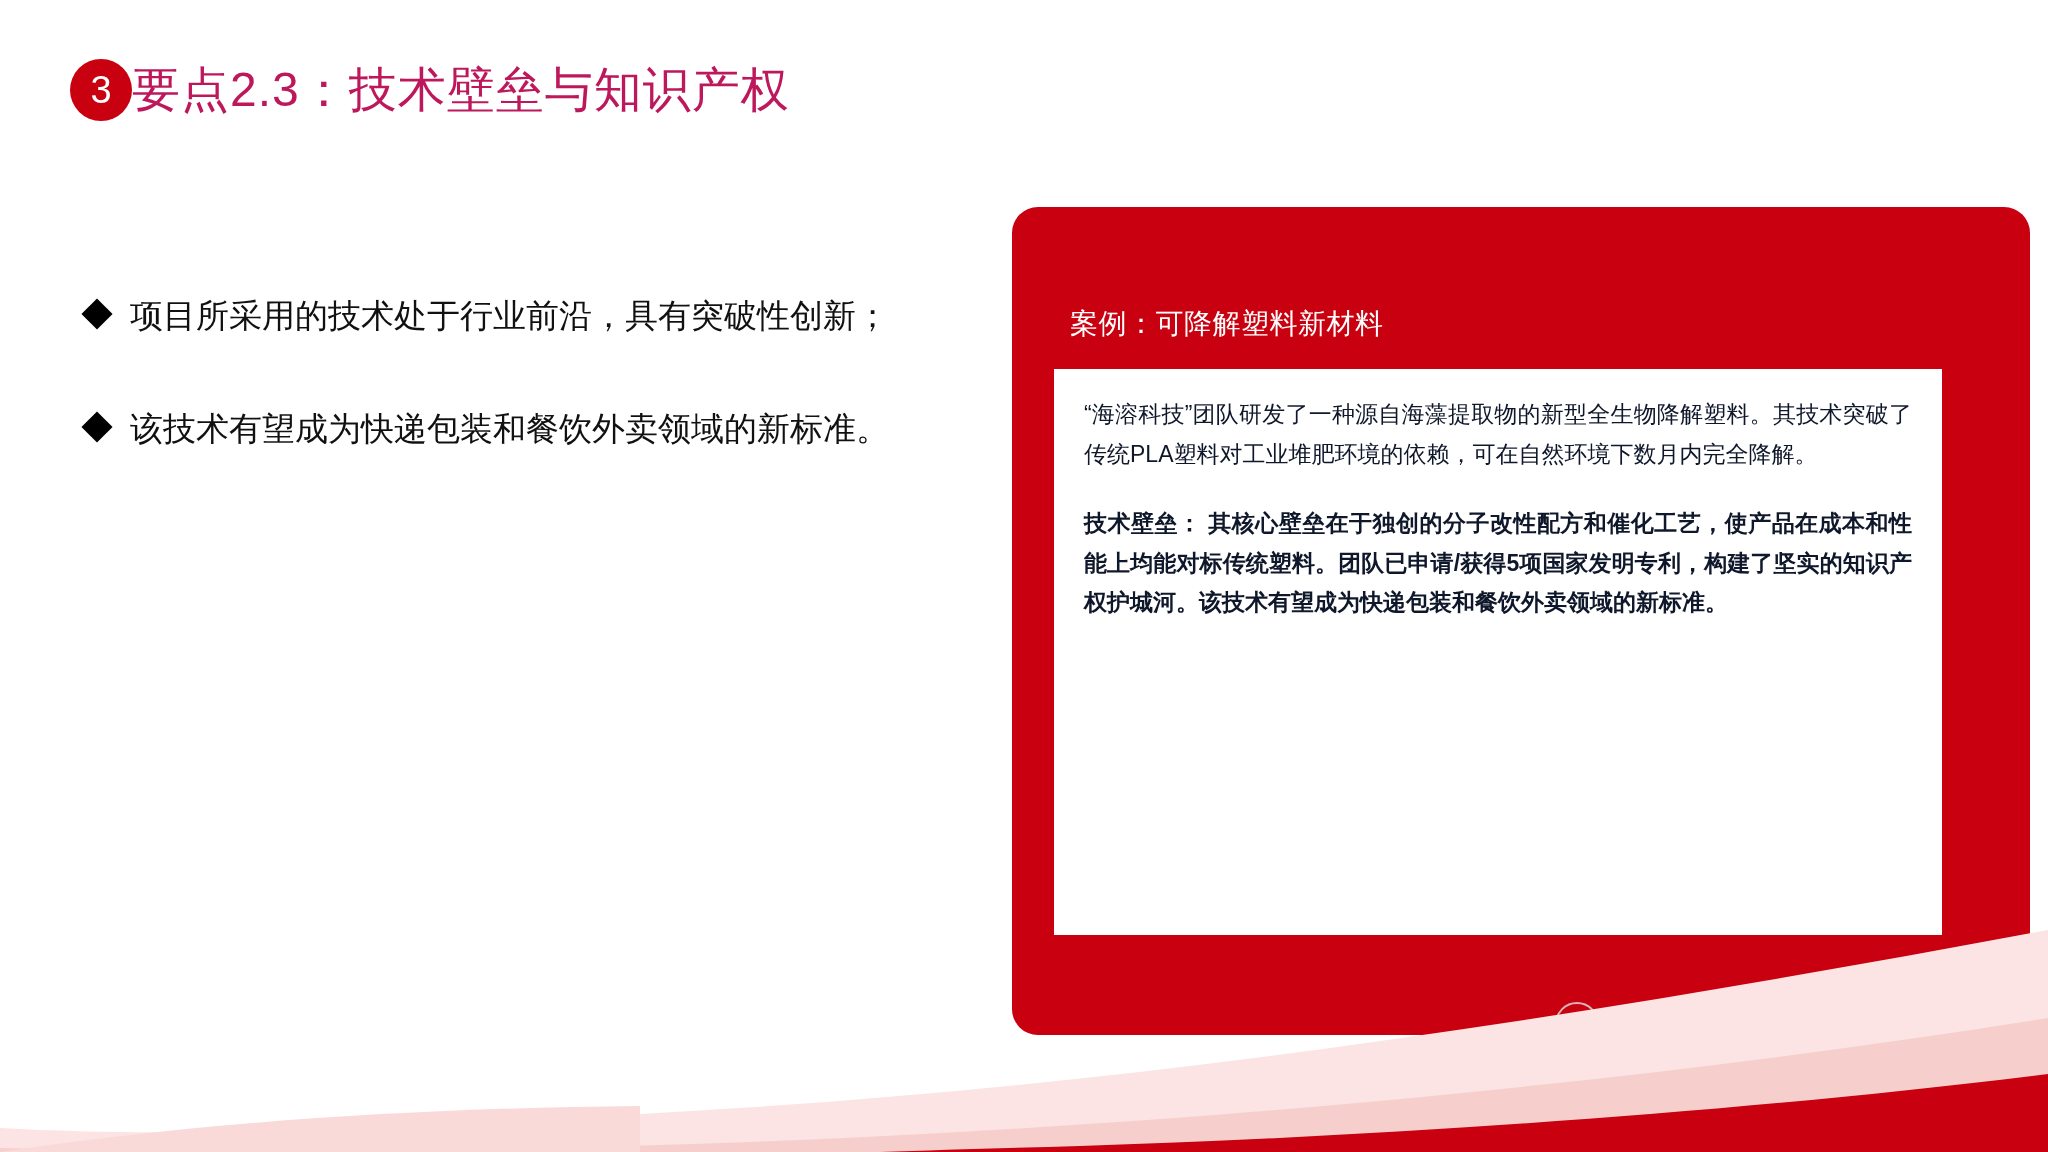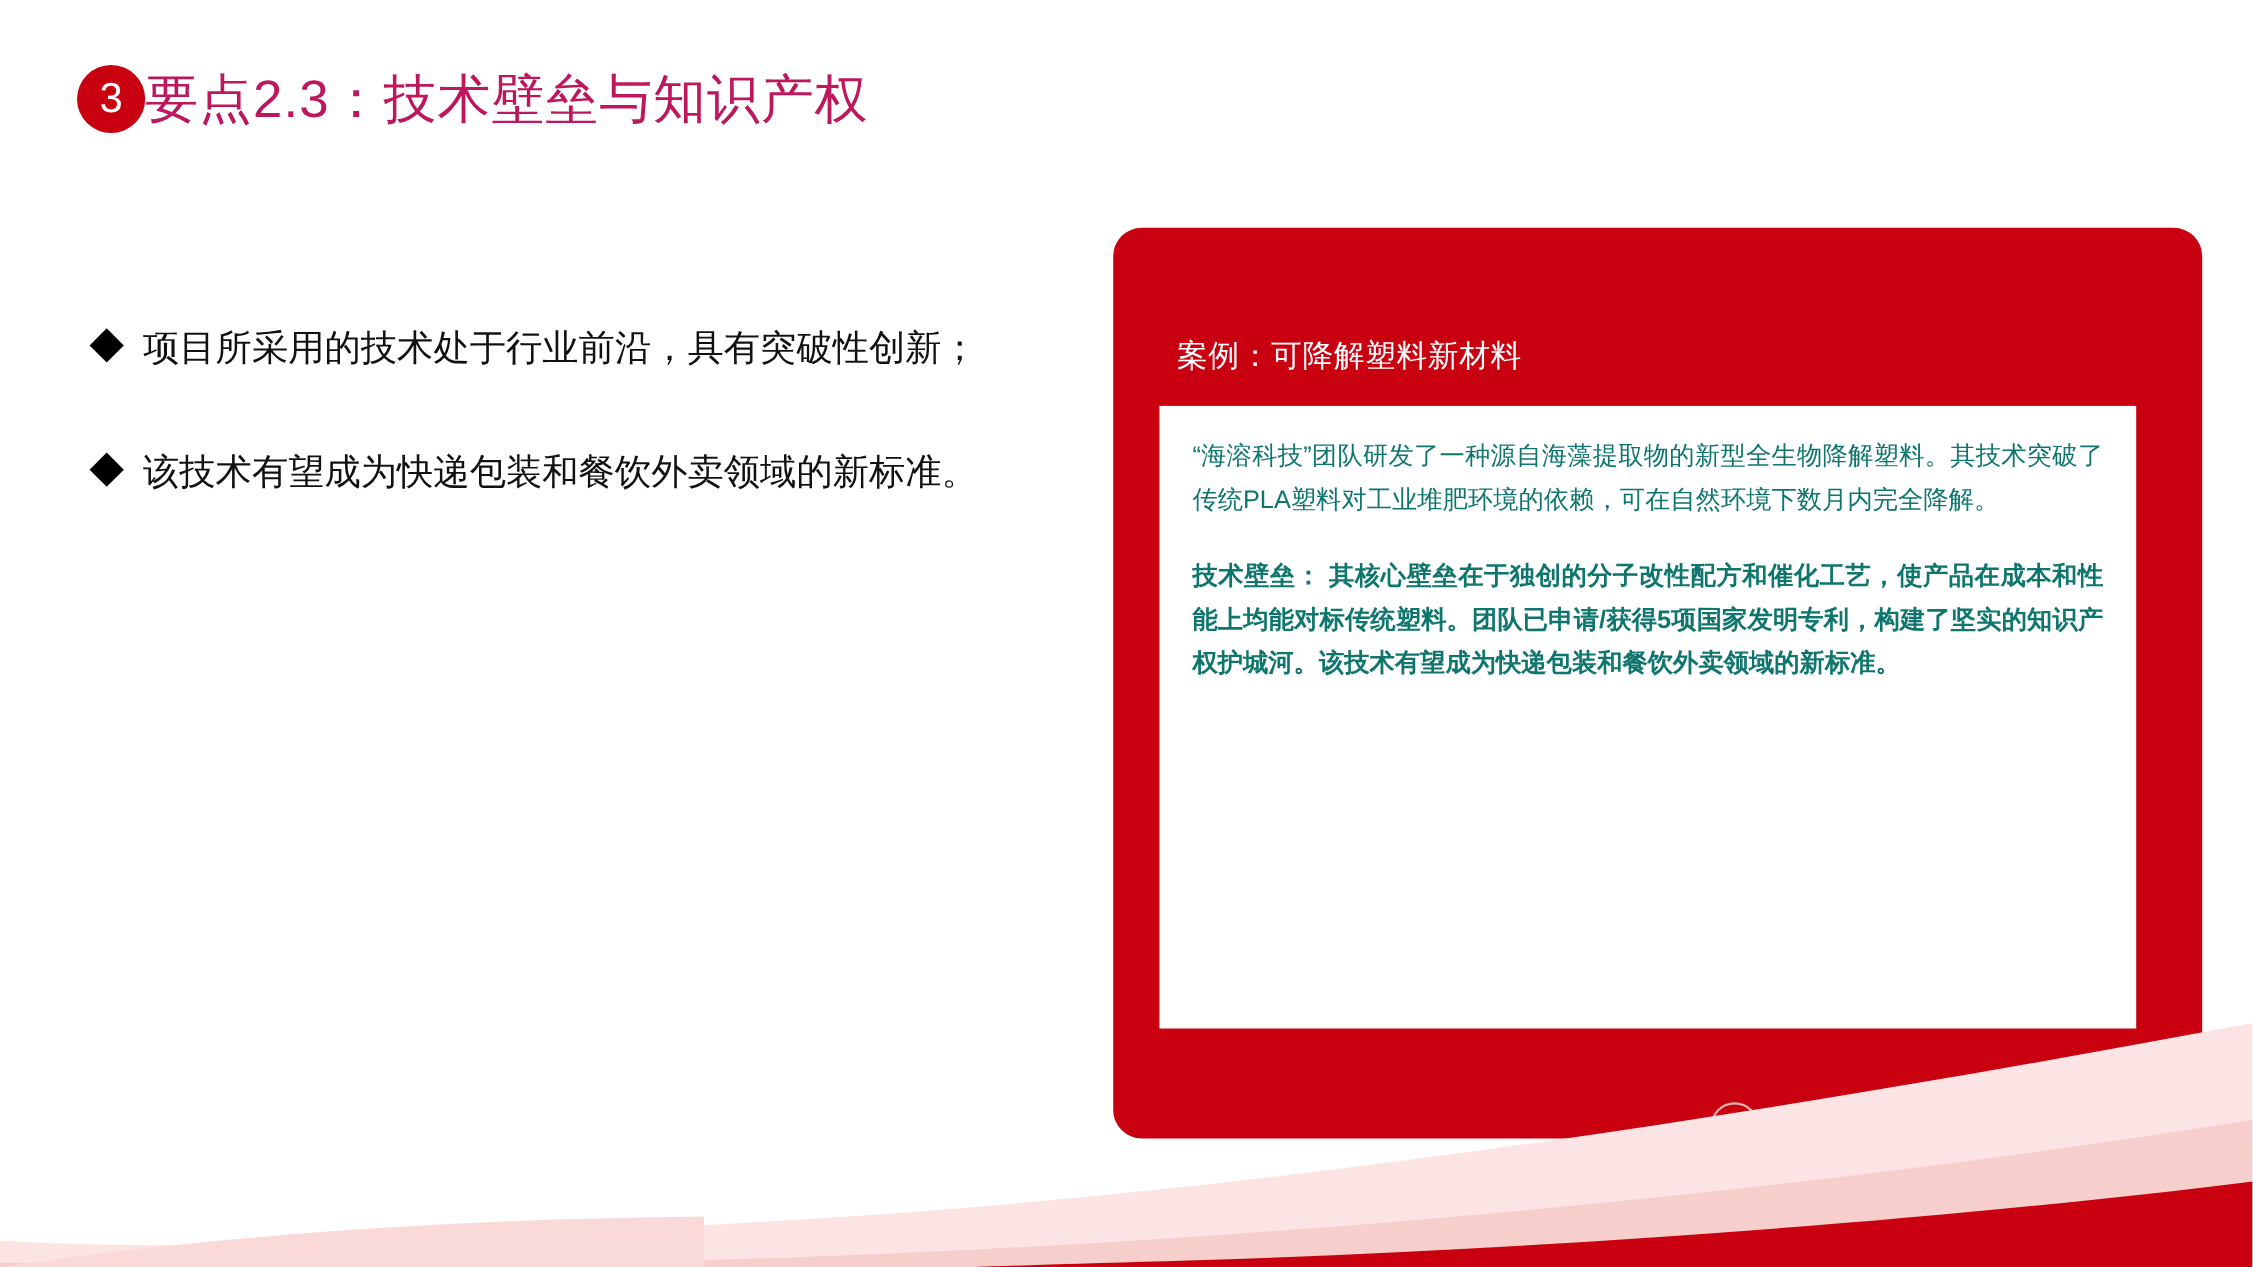--- a/index.html
+++ b/index.html
@@ -87,20 +87,21 @@
 
   
   .card {
     position: absolute;
     left: 1012px;
     top: 207px;
     width: 990px;
     height: 828px;
     background: #C8000F;
     border-radius: 26px;
+    padding-left: 28px;
   }
   .card-heading {
     position: absolute;
     left: 58px;
     top: 98px;
     font-size: 28px;
     color: #ffffff;
     letter-spacing: 0.5px;
   }
   .card-inner {
@@ -109,21 +110,21 @@
     top: 162px;
     width: 888px;
     height: 566px;
     background: #ffffff;
     padding: 26px 30px;
     box-sizing: border-box;
   }
   .card-para {
     font-size: 23px;
     line-height: 1.72;
-    color: #0f766e;
+    color: #0f172a;
     margin: 0 0 30px 0;
     text-align: justify;
   }
   .card-para:last-child { margin-bottom: 0; font-weight: bold; }
 
   .dot-hollow {
     position: absolute;
     left: 1555px;
     top: 1002px;
     width: 40px;

